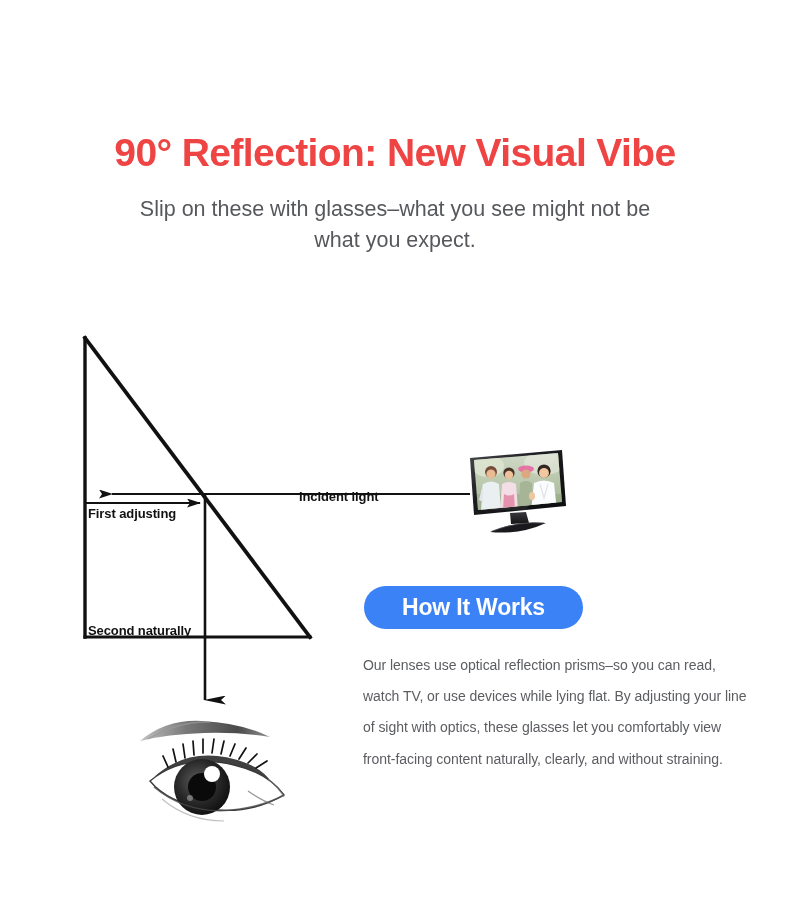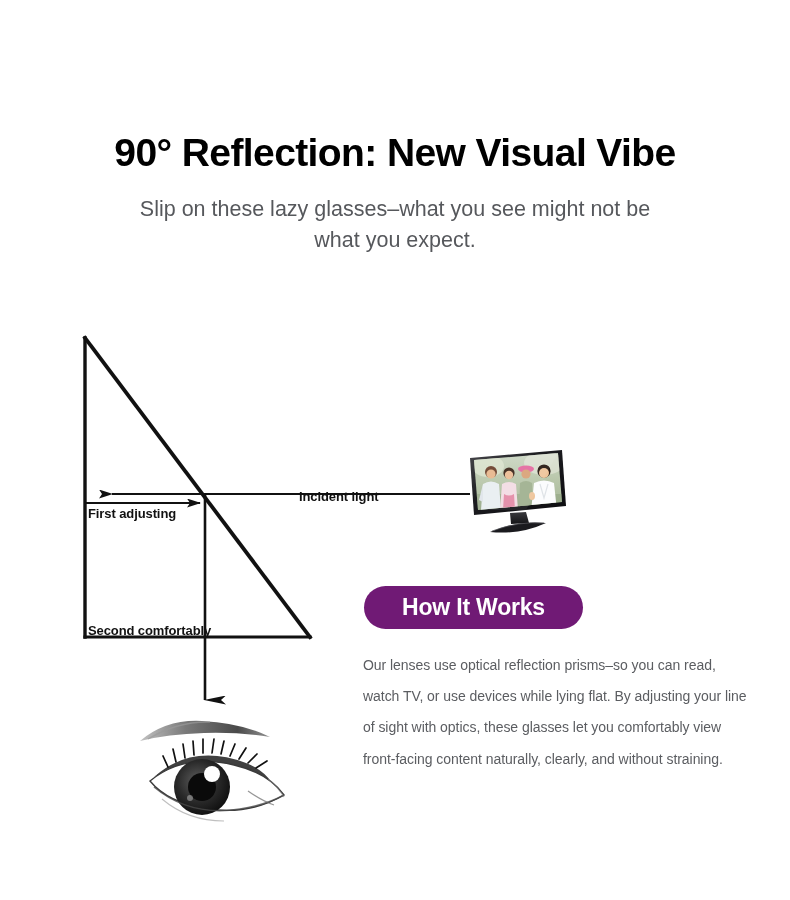--- a/index.html
+++ b/index.html
@@ -23,21 +23,21 @@
   
   .headline {
     position: absolute;
     left: 0;
     top: 131px;
     width: 790px;
     text-align: center;
     font-size: 39px;
     font-weight: 700;
     letter-spacing: -0.6px;
-    color: #000000;
+    color: #ef4444;
     line-height: 1.12;
     white-space: nowrap;
   }
 
   .subhead {
     position: absolute;
     left: 125px;
     top: 194px;
     width: 540px;
     text-align: center;
@@ -89,21 +89,21 @@
   }
 
   
   .hiw-badge {
     position: absolute;
     left: 364px;
     top: 586px;
     width: 219px;
     height: 43px;
     border-radius: 22px;
-    background: #701a75;
+    background: #3b82f6;
     color: #ffffff;
     font-size: 23px;
     font-weight: 700;
     letter-spacing: -0.2px;
     display: flex;
     align-items: center;
     justify-content: center;
   }
 
   .hiw-body {
@@ -118,21 +118,21 @@
     letter-spacing: -0.05px;
   }
 </style>
 </head>
 <body>
 
 <div id="page">
 
   <div class="headline">90° Reflection: New Visual Vibe</div>
 
-  <div class="subhead">Slip on these lazy glasses–what you see might not be what you expect.</div>
+  <div class="subhead">Slip on these with glasses–what you see might not be what you expect.</div>
 
   <svg id="diagram" viewBox="0 0 790 900" xmlns="http://www.w3.org/2000/svg">
 
     <defs>
       <marker id="arrow-left" markerWidth="14" markerHeight="9" refX="1" refY="4.5" orient="auto-start-reverse" markerUnits="userSpaceOnUse">
         <path d="M14,0 L0,4.5 L14,9 L11,4.5 Z" fill="#111111"></path>
       </marker>
       <marker id="arrow-right" markerWidth="14" markerHeight="9" refX="13" refY="4.5" orient="auto" markerUnits="userSpaceOnUse">
         <path d="M0,0 L14,4.5 L0,9 L3,4.5 Z" fill="#111111"></path>
       </marker>
@@ -151,21 +151,21 @@
 
     <line x1="86" y1="503" x2="200" y2="503" stroke="#111111" stroke-width="2" marker-end="url(#arrow-right)"></line>
 
     <line x1="205" y1="494" x2="205" y2="700" stroke="#111111" stroke-width="2.6" marker-end="url(#arrow-down)"></line>
   </svg>
 
   <div class="diagram-label" id="label-incident">Incident light</div>
 
   <div class="diagram-label" id="label-first">First adjusting</div>
 
-  <div class="diagram-label" id="label-second">Second comfortably</div>
+  <div class="diagram-label" id="label-second">Second naturally</div>
 
   <svg id="tv" viewBox="0 0 104 85" xmlns="http://www.w3.org/2000/svg">
     <defs>
       <linearGradient id="tv-bezel" x1="0" y1="0" x2="1" y2="1">
         <stop offset="0%" stop-color="#4a4a4e"></stop>
         <stop offset="40%" stop-color="#1c1c20"></stop>
         <stop offset="100%" stop-color="#0c0c0f"></stop>
       </linearGradient>
       <linearGradient id="sky" x1="0" y1="0" x2="0" y2="1">
         <stop offset="0%" stop-color="#cfd9c8"></stop>

